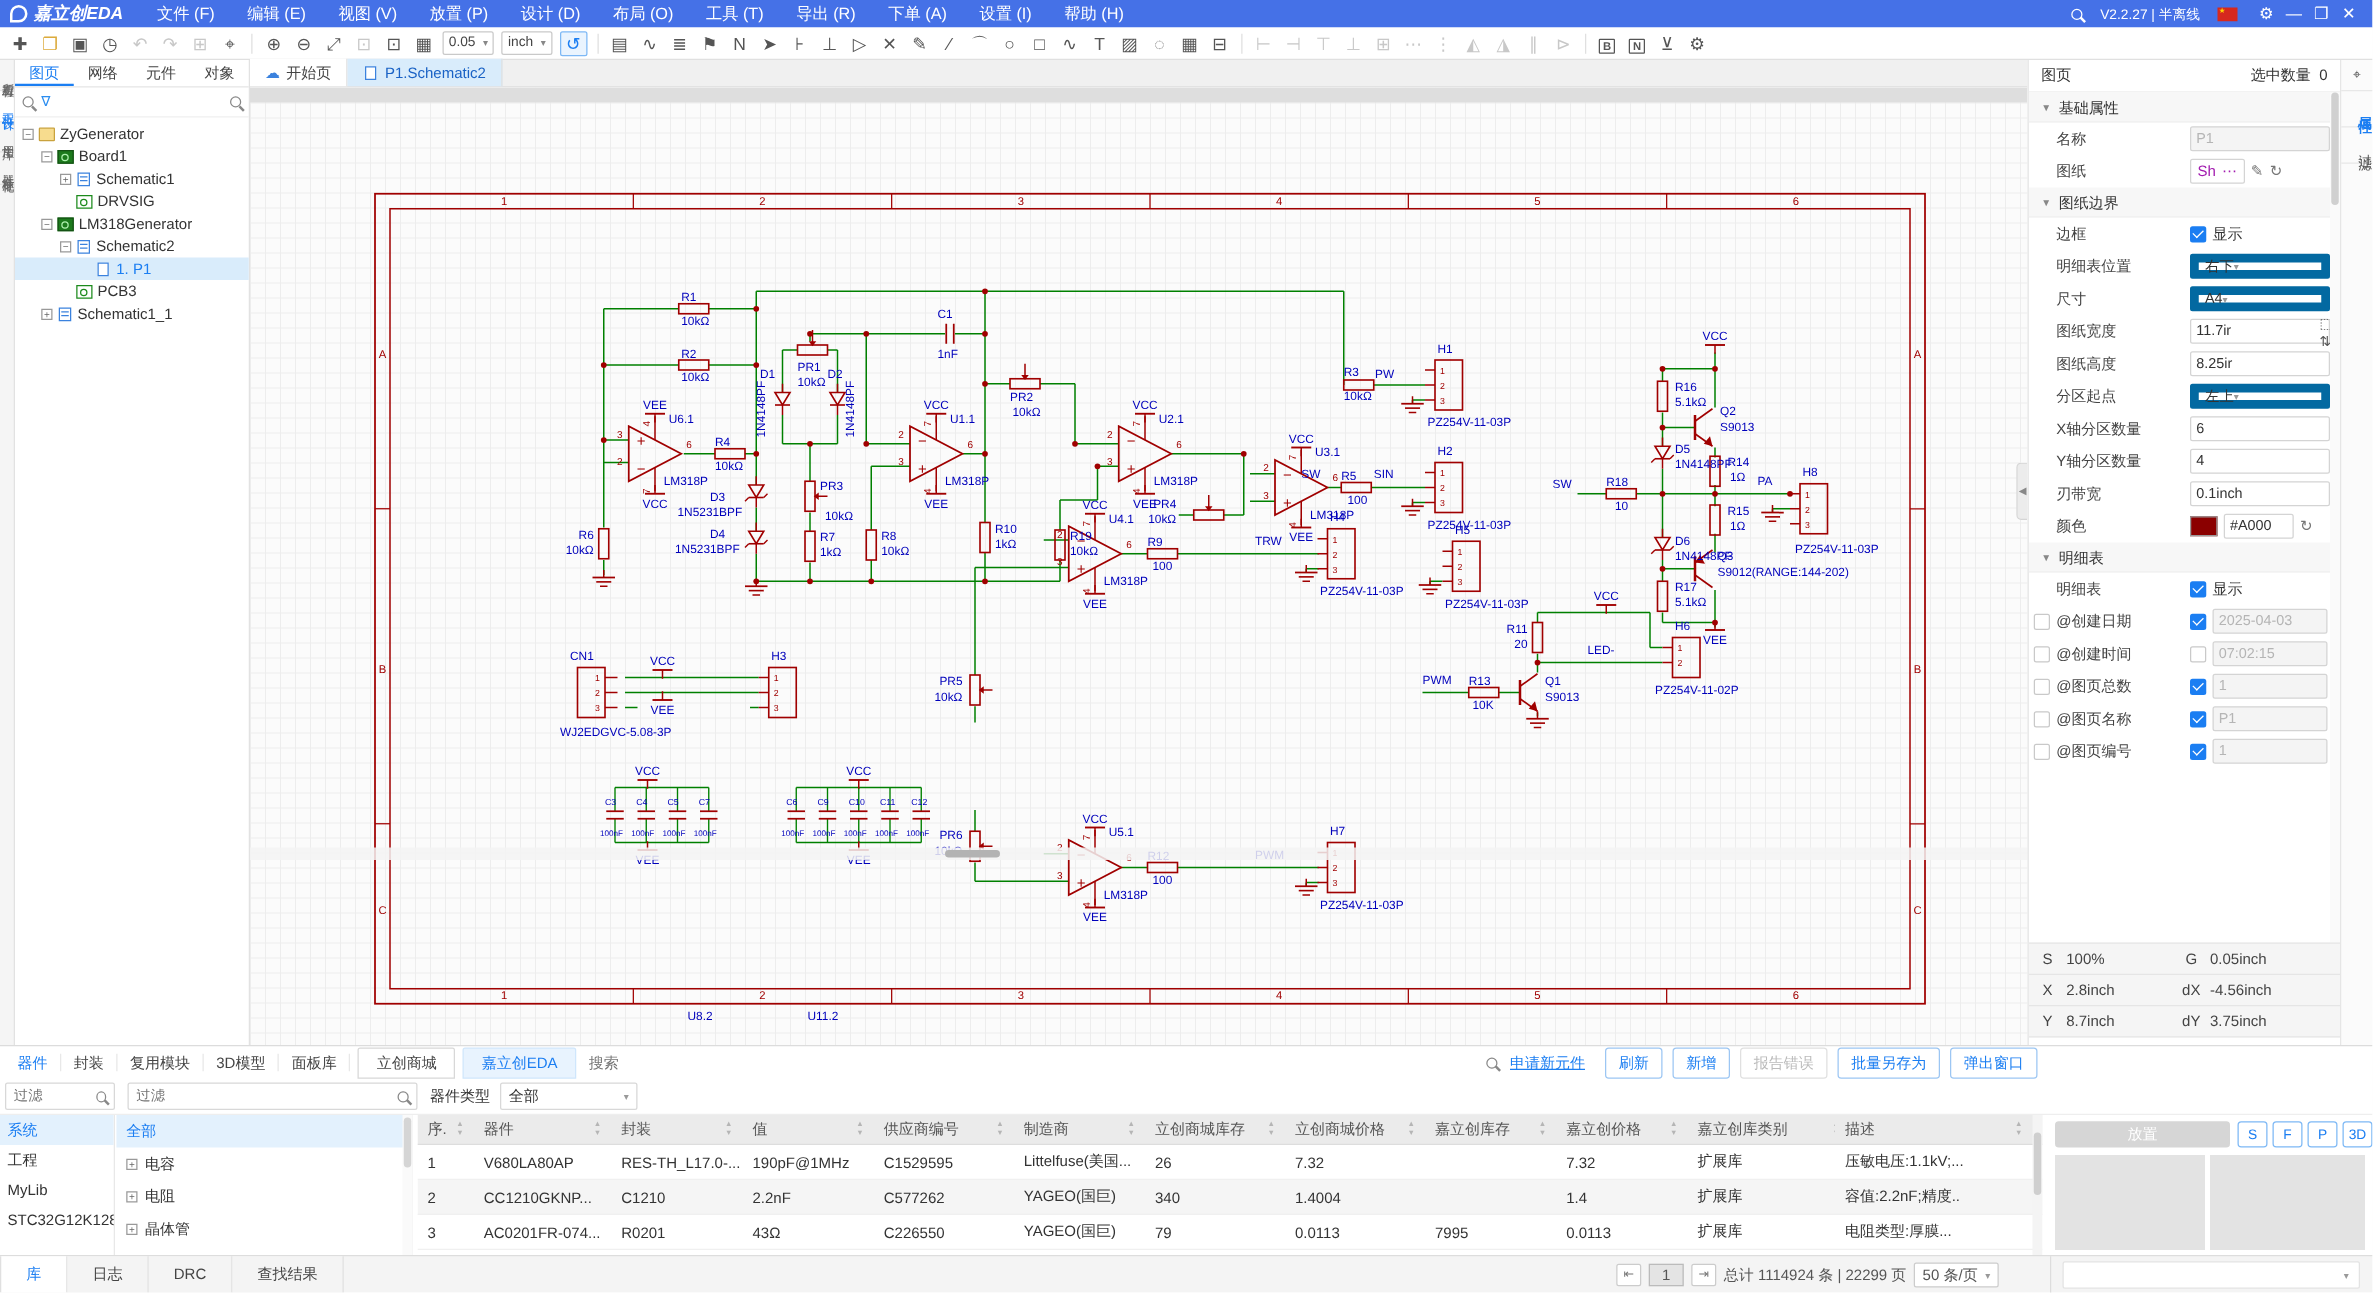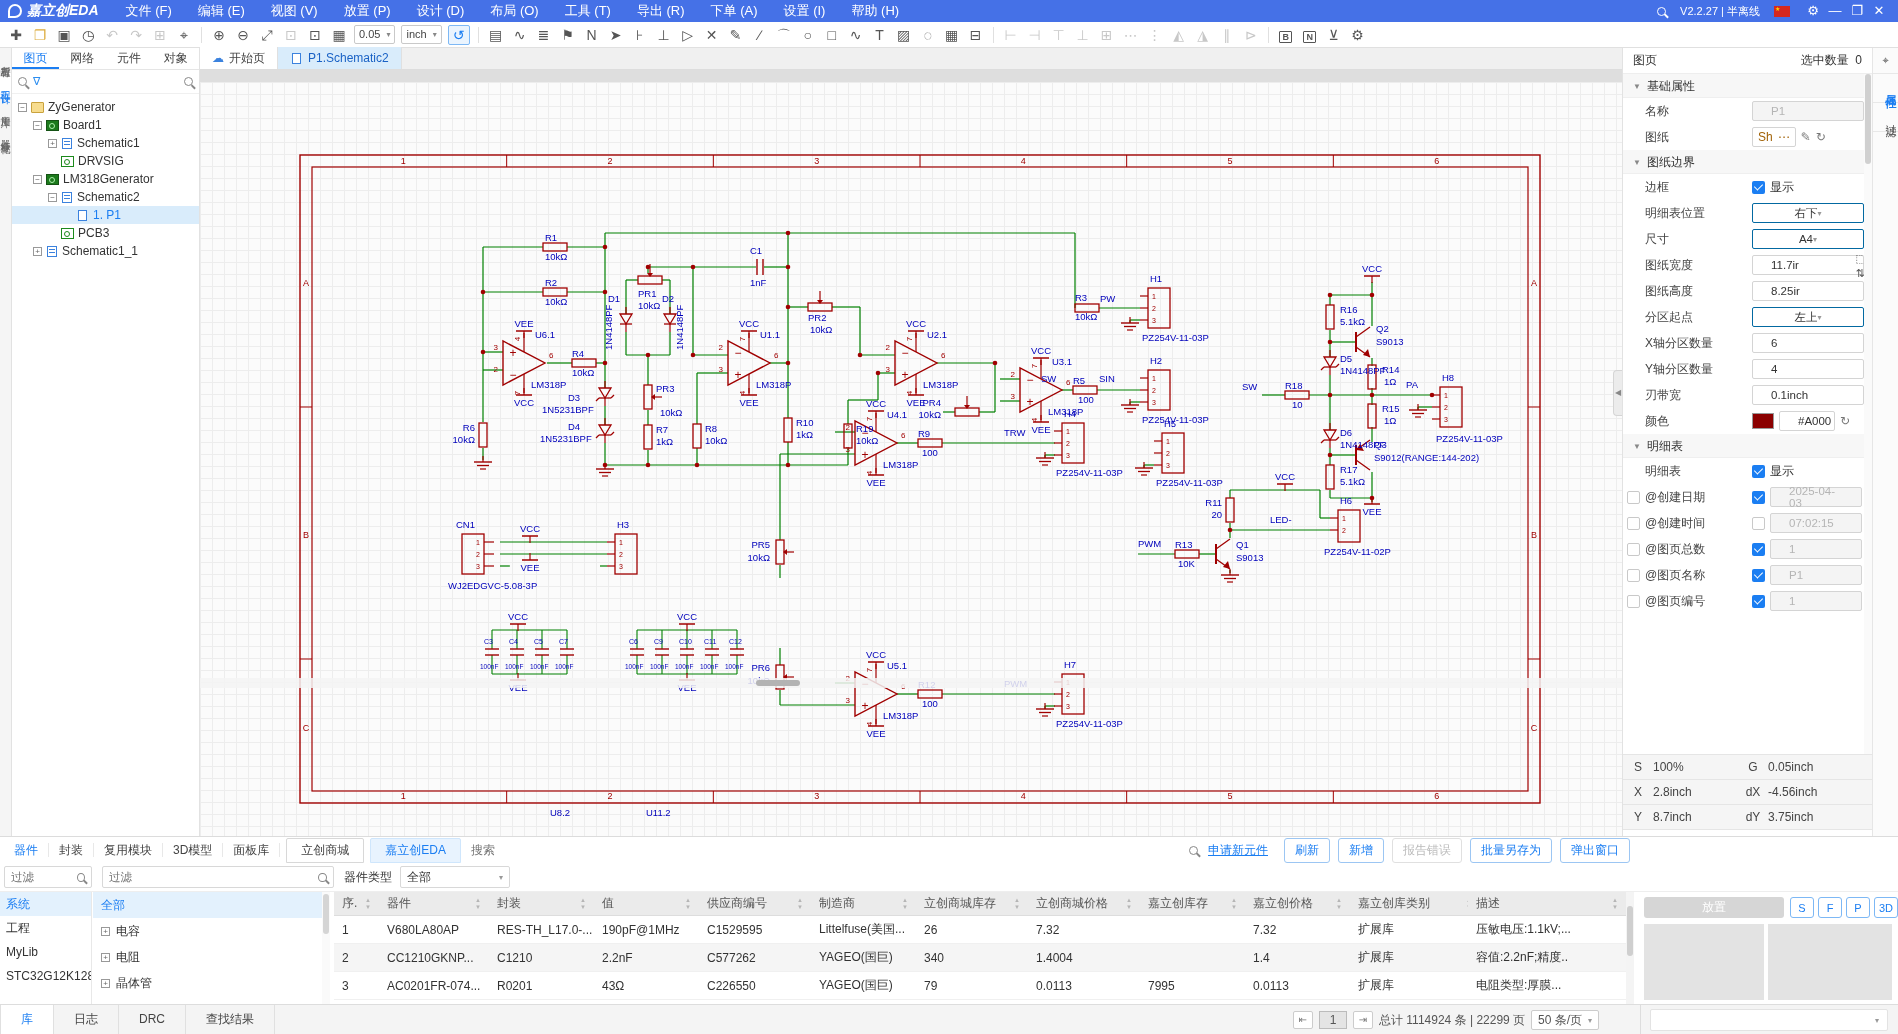--- a/index.html
+++ b/index.html
@@ -76,30 +76,30 @@
 
   
   #rightpanel { position:absolute; left:1622px; top:48px; width:250px; height:788px; background:#fff; border-left:1px solid #e2e2e2; font-size:12px; overflow:hidden; }
   #rp-head { display:flex; justify-content:space-between; align-items:center; height:26px; padding:0 10px; border-bottom:1px solid #eee; }
   #rp-head .rp-title { color:#333; }
   .rp-sec { height:24px; line-height:24px; background:#f7f7f7; color:#333; padding-left:10px; border-bottom:1px solid #efefef; }
   .rp-sec .tri { display:inline-block; font-size:8px; color:#888; margin-right:6px; transform:translateY(-1px); }
   .rp-row { display:flex; align-items:center; min-height:26px; padding:0 8px 0 22px; position:relative; }
   .rp-row .lab { flex:1; color:#444; white-space:nowrap; }
   .rp-ctrl { width:112px; display:flex; align-items:center; gap:5px; }
-  .rp-input { width:112px; height:20px; border:1px solid #d4d4d4; border-radius:2px; padding:0 18px; font-size:11.5px; color:#333; background:#fff; display:flex; align-items:center; }
+  .rp-input { width:112px; height:20px; border:1px solid #d4d4d4; border-radius:2px; padding:0 4px; font-size:11.5px; color:#333; background:#fff; display:flex; align-items:center; }
   .rp-input.dis { background:#f4f4f4; color:#b5b5b5; }
-  .rp-select { width:112px; height:20px; border:1px solid #0369a1; border-radius:2px; padding:0 5px; font-size:11.5px; color:#333; display:flex; align-items:center; justify-content:center; background:#fff; }
+  .rp-select { width:112px; height:20px; border:7px solid #0369a1; border-radius:2px; padding:0 5px; font-size:11.5px; color:#333; display:flex; align-items:center; justify-content:flex-start; background:#fff; }
   .rp-select .chev { color:#999; font-size:8px; }
   .cb { width:13px; height:13px; border-radius:2px; background:#1b7ef2; position:relative; flex:none; }
   .cb:after { content:""; position:absolute; left:4px; top:1px; width:4px; height:7px; border:solid #fff; border-width:0 1.5px 1.5px 0; transform:rotate(45deg); }
   .cb.off { background:#fff; border:1px solid #c9c9c9; } .cb.off:after { display:none; }
   .pre-cb { position:absolute; left:4px; }
   .rp-mini { color:#777; font-size:12px; }
-  .sheet-btn { border:1px solid #d4d4d4; border-radius:2px; height:20px; padding:0 5px; display:flex; gap:5px; align-items:center; color:#a16207; }
+  .sheet-btn { border:1px solid #d4d4d4; border-radius:2px; height:20px; padding:0 5px; display:flex; gap:5px; align-items:center; color:#a21caf; }
   #rp-status { position:absolute; left:0; bottom:6px; width:100%; border-top:1px solid #e5e5e5; background:#f5f5f5; font-size:12px; }
   #rp-status .srow { display:flex; height:25px; align-items:center; border-bottom:1px solid #e5e5e5; }
   #rp-status .sk { width:30px; text-align:center; color:#444; }
   #rp-status .sv { width:85px; color:#444; }
   #rp-scroll { position:absolute; right:0; top:26px; width:8px; height:690px; background:#fafafa; }
   #rp-scroll .sthumb { position:absolute; top:0; left:1px; width:6px; height:90px; background:#d0d0d0; border-radius:3px; }
   #dim-icons { position:absolute; right:6px; top:0; display:flex; flex-direction:column; gap:2px; color:#555; font-size:11px; }
 
   
   #rightstrip { position:absolute; left:1872px; top:48px; width:26px; height:788px; background:#fbfbfb; border-left:1px solid #e6e6e6; }

